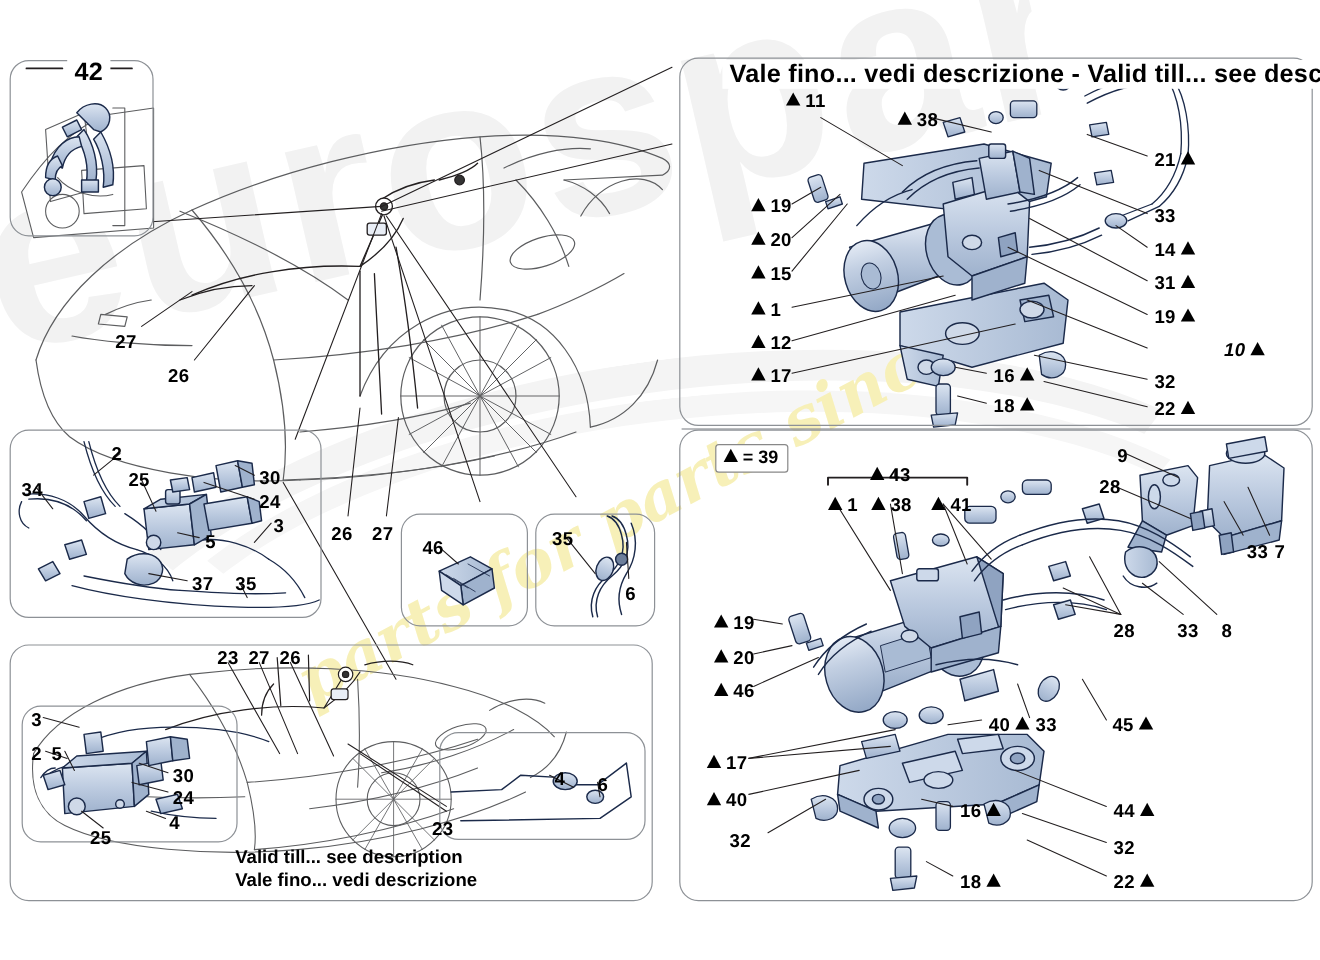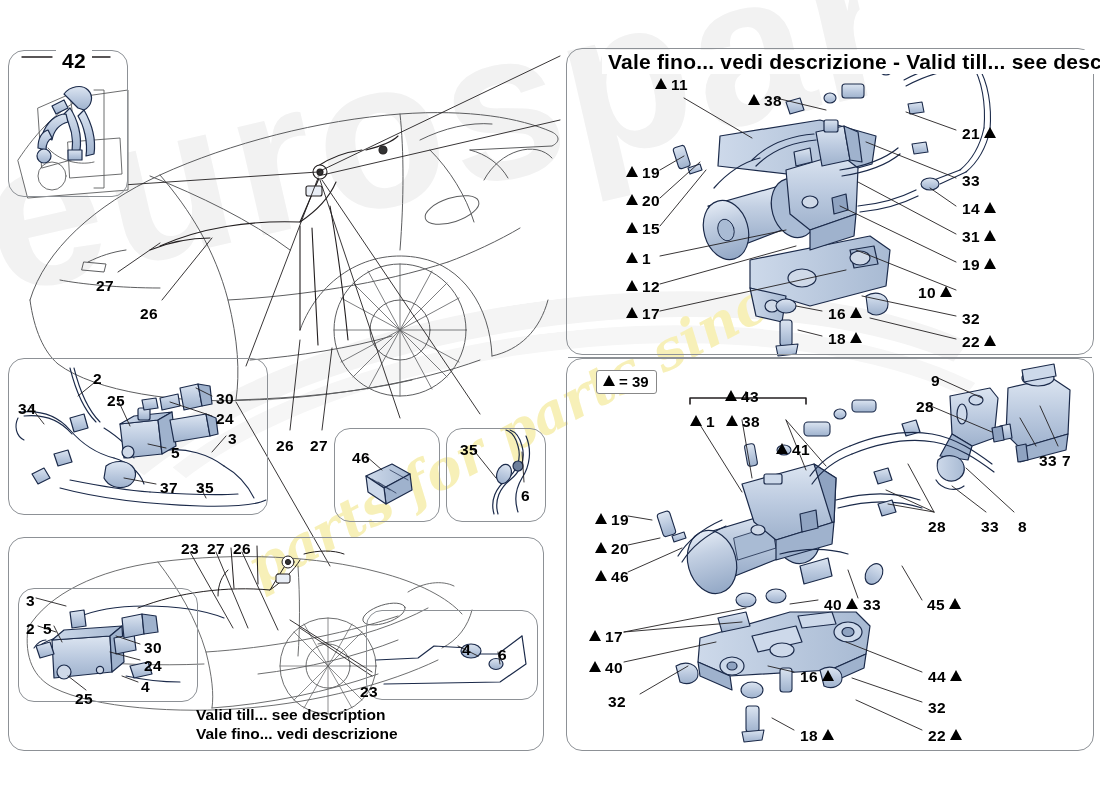--- a/index.html
+++ b/index.html
@@ -597,29 +597,29 @@
       <div class="lbl" style="left: 626px; top: 192px;"><span class="tri tri-l"></span><span>20</span></div>
       <div class="lbl" style="left: 626px; top: 220px;"><span class="tri tri-l"></span><span>15</span></div>
       <div class="lbl" style="left: 626px; top: 250px;"><span class="tri tri-l"></span><span>1</span></div>
       <div class="lbl" style="left: 626px; top: 278px;"><span class="tri tri-l"></span><span>12</span></div>
       <div class="lbl" style="left: 626px; top: 305px;"><span class="tri tri-l"></span><span>17</span></div>
       <div class="lbl" style="left: 962px; top: 125px;"><span>21</span><span class="tri tri-r"></span></div>
       <div class="lbl" style="left: 962px; top: 172px;"><span>33</span></div>
       <div class="lbl" style="left: 962px; top: 200px;"><span>14</span><span class="tri tri-r"></span></div>
       <div class="lbl" style="left: 962px; top: 228px;"><span>31</span><span class="tri tri-r"></span></div>
       <div class="lbl" style="left: 962px; top: 256px;"><span>19</span><span class="tri tri-r"></span></div>
-      <div class="lbl" style="left: 918px; top: 284px;"><span>10</span><span class="tri tri-r"></span></div>
+      <div class="lbl" style="left: 1020px; top: 284px; font-style: italic;"><span>10</span><span class="tri tri-r"></span></div>
       <div class="lbl" style="left: 962px; top: 310px;"><span>32</span></div>
       <div class="lbl" style="left: 962px; top: 333px;"><span>22</span><span class="tri tri-r"></span></div>
       <div class="lbl" style="left: 828px; top: 305px;"><span>16</span><span class="tri tri-r"></span></div>
       <div class="lbl" style="left: 828px; top: 330px;"><span>18</span><span class="tri tri-r"></span></div>
       <div class="lbl" style="left: 725px; top: 388px;"><span class="tri tri-l"></span><span>43</span></div>
       <div class="lbl" style="left: 690px; top: 413px;"><span class="tri tri-l"></span><span>1</span></div>
       <div class="lbl" style="left: 726px; top: 413px;"><span class="tri tri-l"></span><span>38</span></div>
-      <div class="lbl" style="left: 776px; top: 413px; margin-top: 28px;"><span class="tri tri-l"></span><span>41</span></div>
+      <div class="lbl" style="left: 776px; top: 413px;"><span class="tri tri-l"></span><span>41</span></div>
       <div class="lbl" style="left: 595px; top: 511px;"><span class="tri tri-l"></span><span>19</span></div>
       <div class="lbl" style="left: 595px; top: 540px;"><span class="tri tri-l"></span><span>20</span></div>
       <div class="lbl" style="left: 595px; top: 568px;"><span class="tri tri-l"></span><span>46</span></div>
       <div class="lbl" style="left: 589px; top: 628px;"><span class="tri tri-l"></span><span>17</span></div>
       <div class="lbl" style="left: 589px; top: 659px;"><span class="tri tri-l"></span><span>40</span></div>
       <div class="lbl" style="left: 608px; top: 693px;"><span>32</span></div>
       <div class="lbl" style="left: 824px; top: 596px;"><span>40</span><span class="tri tri-r"></span></div>
       <div class="lbl" style="left: 863px; top: 596px;"><span>33</span></div>
       <div class="lbl" style="left: 927px; top: 596px;"><span>45</span><span class="tri tri-r"></span></div>
       <div class="lbl" style="left: 800px; top: 668px;"><span>16</span><span class="tri tri-r"></span></div>

